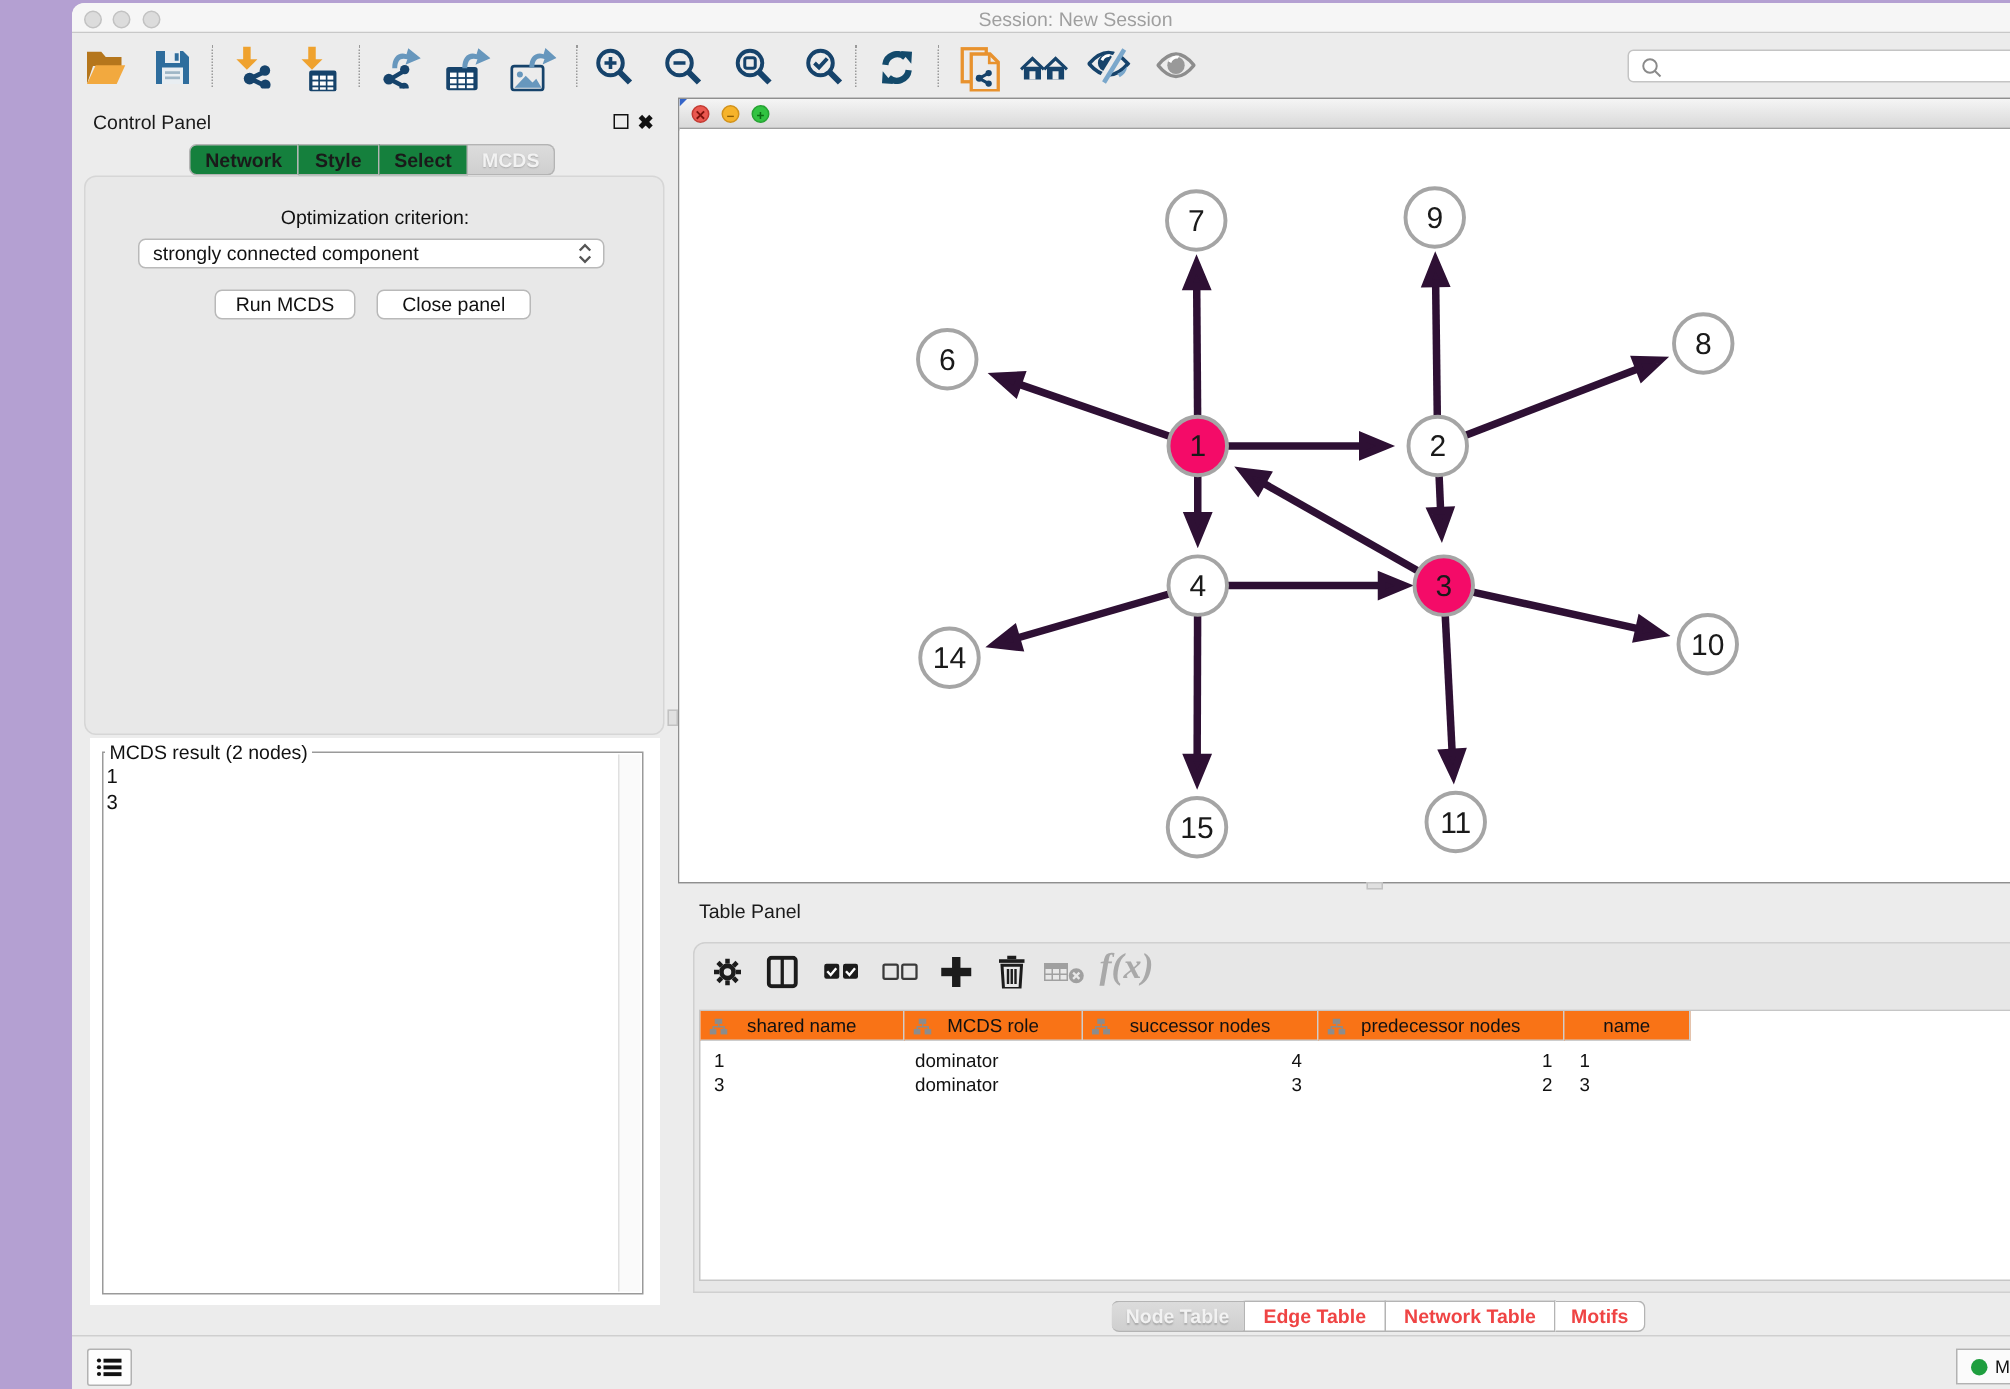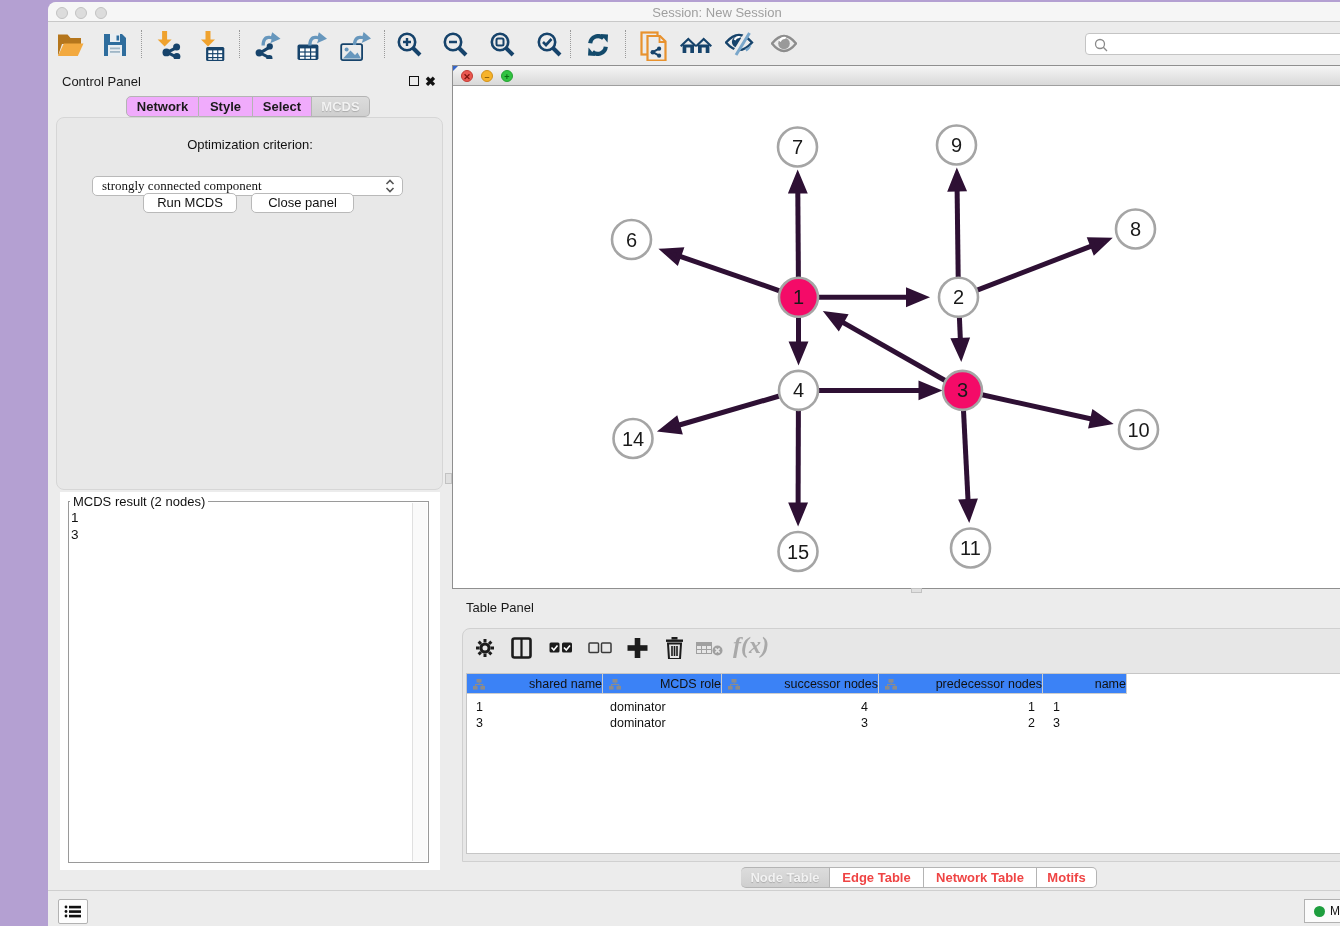--- a/index.html
+++ b/index.html
@@ -16,46 +16,46 @@
   #toolbar { left:0; top:21px; width:1338px; height:42px; background:#ececec; }
   .sep { position:absolute; top:7px; height:28px; width:1px; border-left:1px dotted #9a9a9a; }
   .ticon { position:absolute; top:8px; }
   #search { position:absolute; left:1037px; top:10px; width:291px; height:22px; background:#fff; border:1px solid #c4c4c4; border-radius:4px; }
   
   #cpanel { left:0; top:63px; width:404px; height:827px; background:#ececec; }
   #cpanel .hdr { position:absolute; left:14px; top:9px; font-size:13px; color:#1a1a1a; }
   .wicon { position:absolute; top:11px; width:10px; height:10px; border:1.5px solid #111; }
   .xicon { position:absolute; top:9px; font-size:13px; font-weight:bold; color:#111; }
   .tabs { position:absolute; display:flex; }
-  .tab { height:21px; background:#f0abfc; border:1px solid #b4b4b4; border-left:none; font-size:13px; font-weight:600; color:#1a1a1a; text-align:center; line-height:19px; }
+  .tab { height:21px; background:#15803d; border:1px solid #b4b4b4; border-left:none; font-size:13px; font-weight:600; color:#1a1a1a; text-align:center; line-height:19px; }
   .tab.first { border-left:1px solid #b4b4b4; border-radius:5px 0 0 5px; }
   .tab.last { border-radius:0 5px 5px 0; }
   .tab.sel { background:linear-gradient(#dcdcdc,#cfcfcf); color:#f2f2f2; text-shadow:0 1px 1px #aaa;text-align:center; }
   #innerpanel { position:absolute; left:8px; top:52px; width:387px; height:373px; background:#e8e8e8; border-radius:8px; border:1px solid #d6d6d6; }
   #optlabel { position:absolute; left:0; top:72px; width:100%; text-align:center; font-size:13px; color:#111; }
-  #dropdown { position:absolute; left:44px; top:111px; width:311px; height:20px; background:#fff; border:1px solid #b9b9b9; border-radius:5px; font-size:13px; color:#111; line-height:18px; padding-left:9px;font-family:Liberation Serif, serif; }
+  #dropdown { position:absolute; left:44px; top:94px; width:311px; height:20px; background:#fff; border:1px solid #b9b9b9; border-radius:5px; font-size:13px; color:#111; line-height:18px; padding-left:9px; }
   .btn { position:absolute; top:128px; height:20px; background:#fff; border:1px solid #b9b9b9; border-radius:5px; font-size:13px; color:#111; text-align:center; line-height:18px; }
   #resultbox { position:absolute; left:12px; top:427px; width:380px; height:378px; background:#fff; }
   #fieldset { position:absolute; left:8px; top:9px; width:361px; height:362px; border:1px solid #9a9a9a; }
   #legend { position:absolute; left:10px; top:2px; background:#fff; font-size:13px; padding:0 3px; color:#111; }
   #resulttext { position:absolute; left:11px; top:17px; font-size:13.5px; color:#111; line-height:17px; }
   #rscroll { position:absolute; left:352px; top:11px; width:15px; height:358px; background:#fafafa; border-left:1px solid #e0e0e0; }
   
   #netwin { left:404px; top:63px; width:933px; height:524px; border:1px solid #8f8f8f; background:#fff; }
   #nettitle { position:absolute; left:0; top:0; width:100%; height:20px; background:linear-gradient(#f5f5f5,#d9d9d9); border-bottom:1px solid #9f9f9f; }
   #nettitle .t { position:absolute; width:100%; text-align:center; top:3.5px; font-size:12px; color:#111; }
   .mac { position:absolute; top:4px; width:12px; height:12px; border-radius:50%; text-align:center; font-size:9px; font-weight:bold; line-height:12px; }
   #netcanvas { position:absolute; left:0; top:21px; width:931px; height:501px; }
   #graph { display:block;  background:#fff; }
   
   #tpanel { left:404px; top:589px; width:933px; height:301px; background:#ececec; }
   #tpanel .hdr { position:absolute; left:14px; top:9px; font-size:13px; color:#1a1a1a; }
   #tbox { position:absolute; left:10px; top:37px; width:916px; height:234px; background:#e7e7e7; border-radius:8px 8px 0 0; border:1px solid #d0d0d0; }
   #ttable { position:absolute; left:3px; top:44px; width:909px; height:181px; background:#fff; border:1px solid #c6c6c6; }
-  .th { position:absolute; top:0; height:20px; background:#3b82f6; border-right:1px solid #cdcdcd; border-bottom:1px solid #cdcdcd; font-size:12.5px; color:#111; text-align:right; line-height:20px; }
+  .th { position:absolute; top:0; height:20px; background:#f97316; border-right:1px solid #cdcdcd; border-bottom:1px solid #cdcdcd; font-size:12.5px; color:#111; text-align:center; line-height:20px; }
   .td { position:absolute; font-size:12.5px; color:#111; height:16px; line-height:16px; }
   .hicon { position:absolute; top:5px; }
   .btabs { position:absolute; display:flex; top:276px; left:289px; }
   .btab { height:21px; background:#fff; border:1px solid #b4b4b4; border-left:none; font-size:13px; font-weight:600; color:#ef4444; text-align:center; line-height:19px; }
   
   #statusbar { left:0; top:888px; width:1338px; height:38px; background:#ececec; border-top:1px solid #cfcfcf; }
   #listbtn { position:absolute; left:10px; top:8px; width:30px; height:25px; background:#fdfdfd; border:1px solid #b2b2b2; border-radius:2px; }
   #membtn { position:absolute; left:1256px; top:8px; width:73px; height:24px; background:#fbfbfb; border:1px solid #b2b2b2; font-size:12px; color:#111; line-height:22px; padding-left:25px; }
   #memdot { position:absolute; left:9px; top:6px; width:11px; height:11px; border-radius:50%; background:#1e9e3e; }
 </style>

